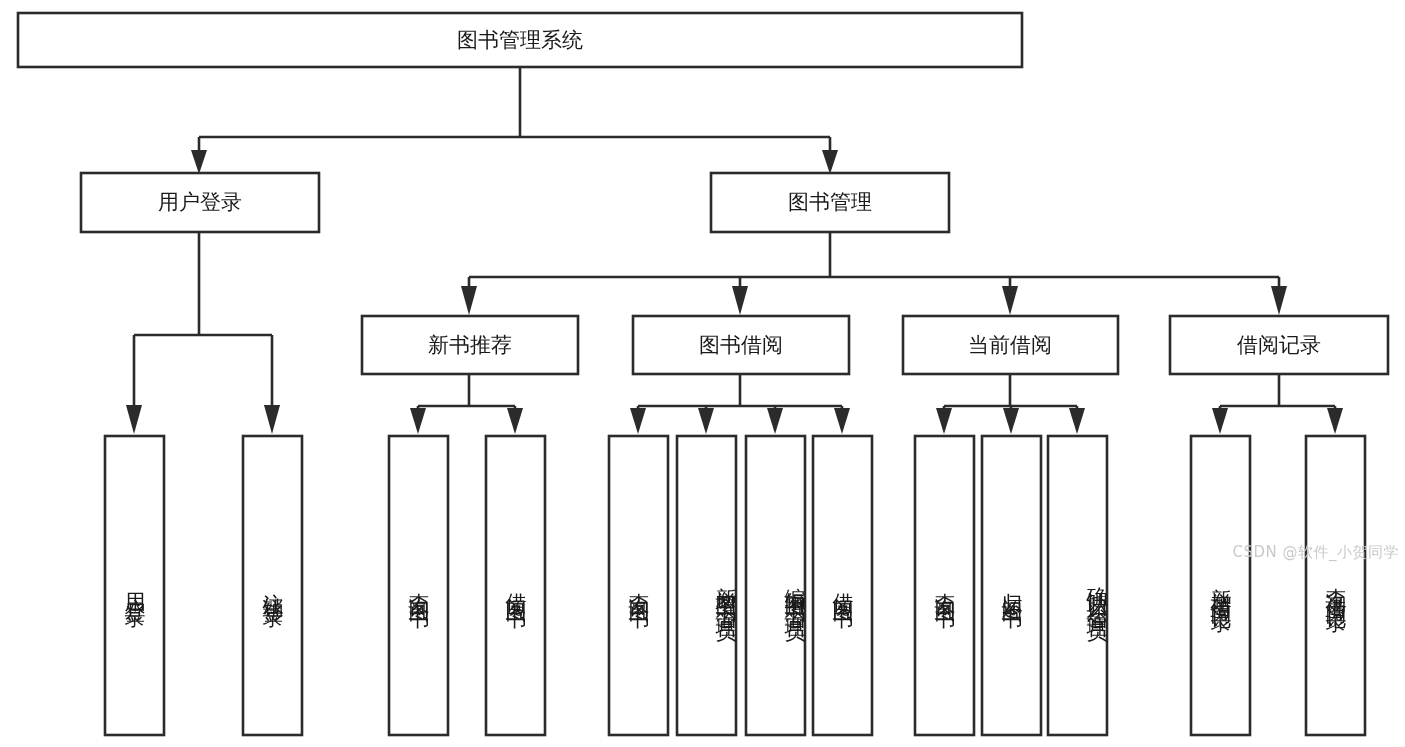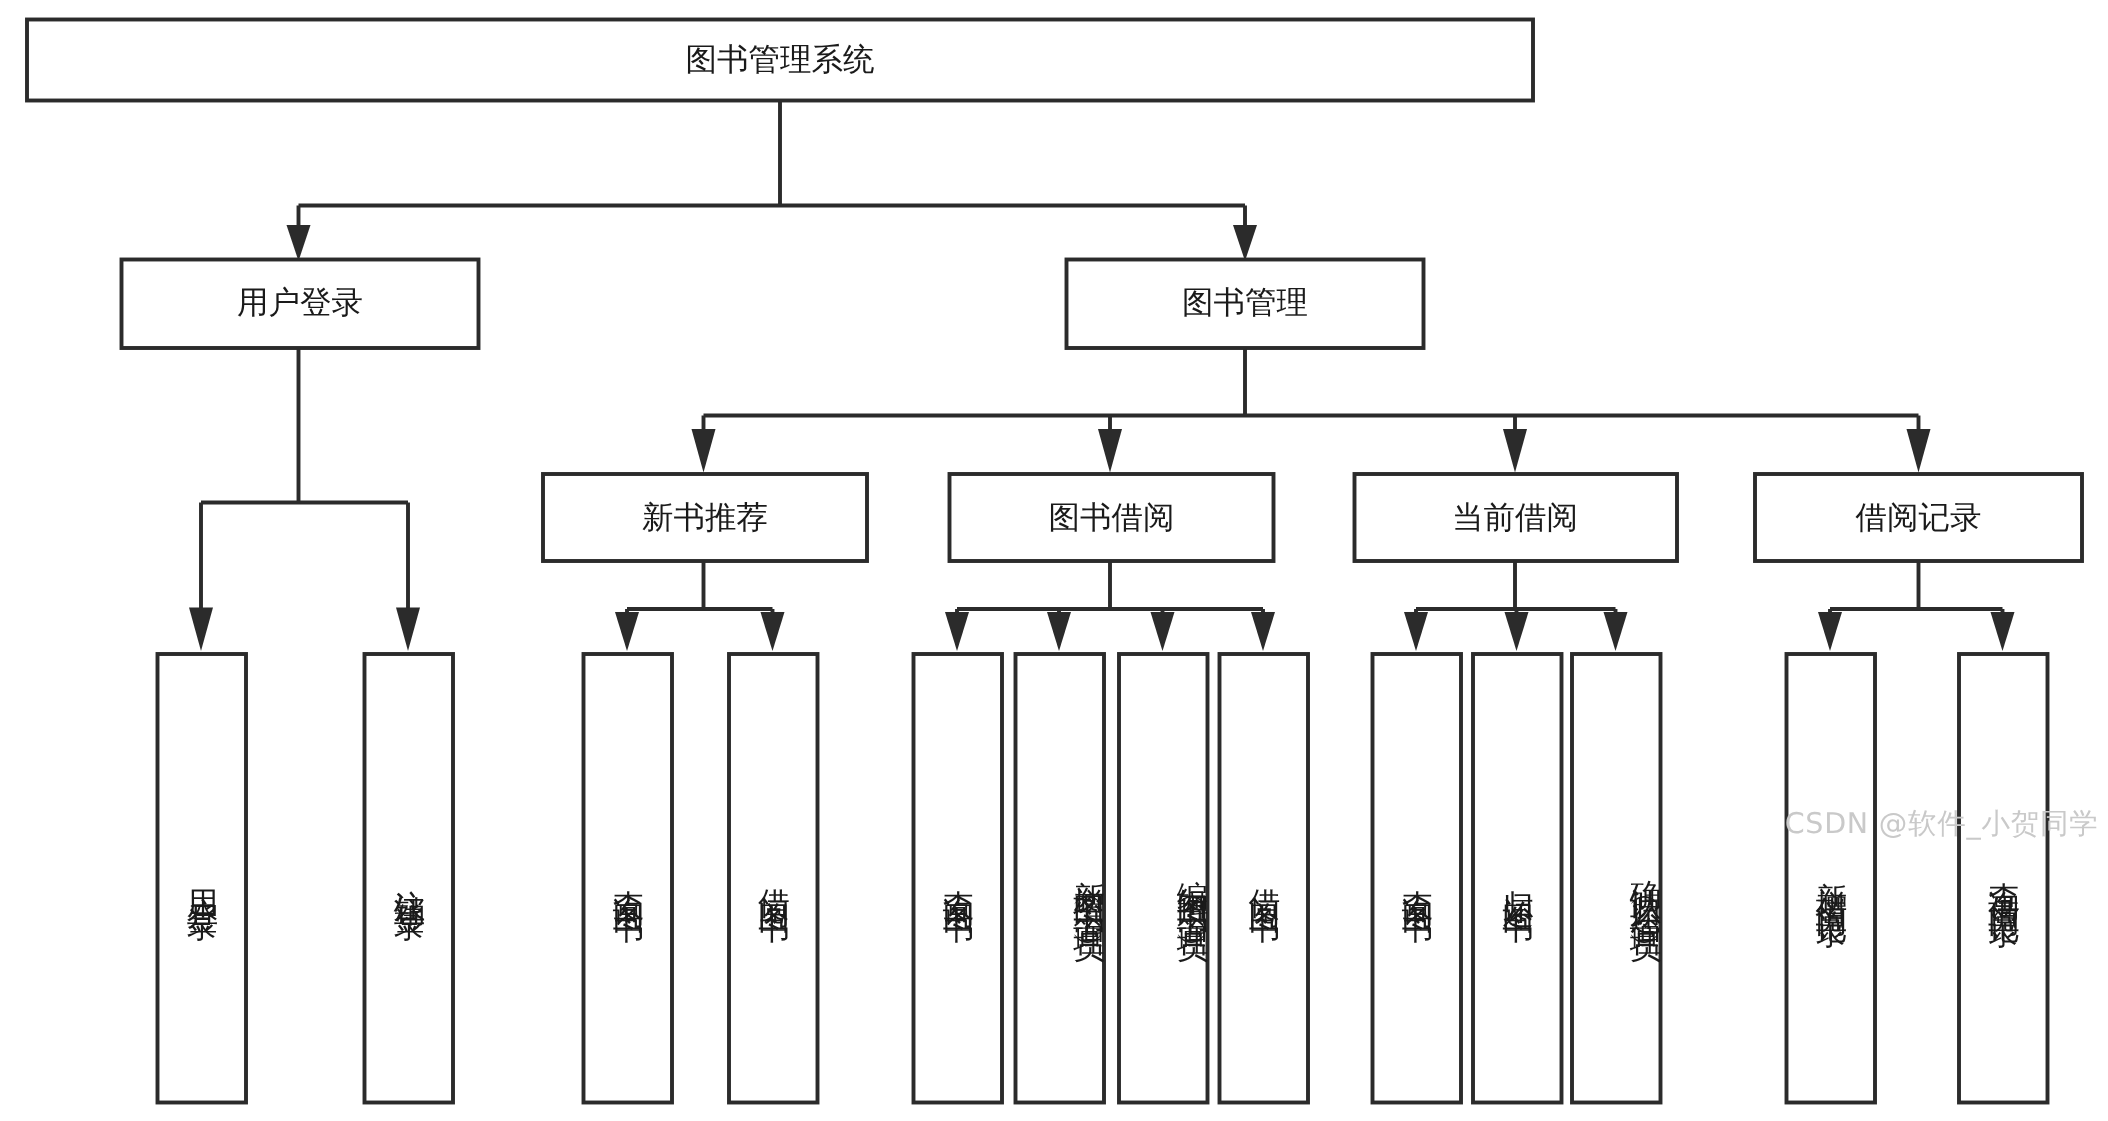--- a/index.html
+++ b/index.html
@@ -63,21 +63,21 @@
     justify-content: center;
     white-space: nowrap;
     pointer-events: none;
     user-select: none;
   }
   .watermark {
     position: absolute;
     right: 6px;
     bottom: 6px;
     font-family: "DejaVu Sans", "Liberation Sans", sans-serif;
-    font-size: 19px;
+    font-size: 15px;
     color: #c9c9c9;
     letter-spacing: 0.5px;
     white-space: nowrap;
   }
 </style>
 </head>
 <body>
 
 <div id="diagram-root">
 

